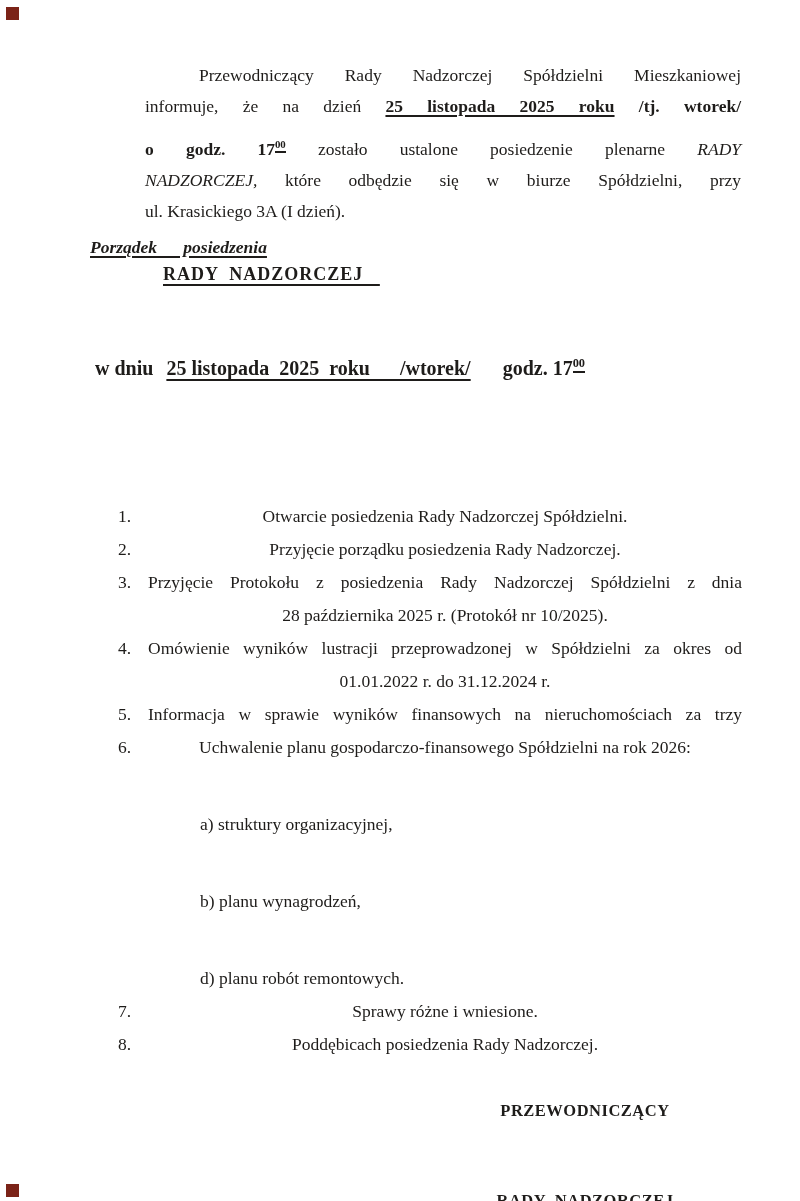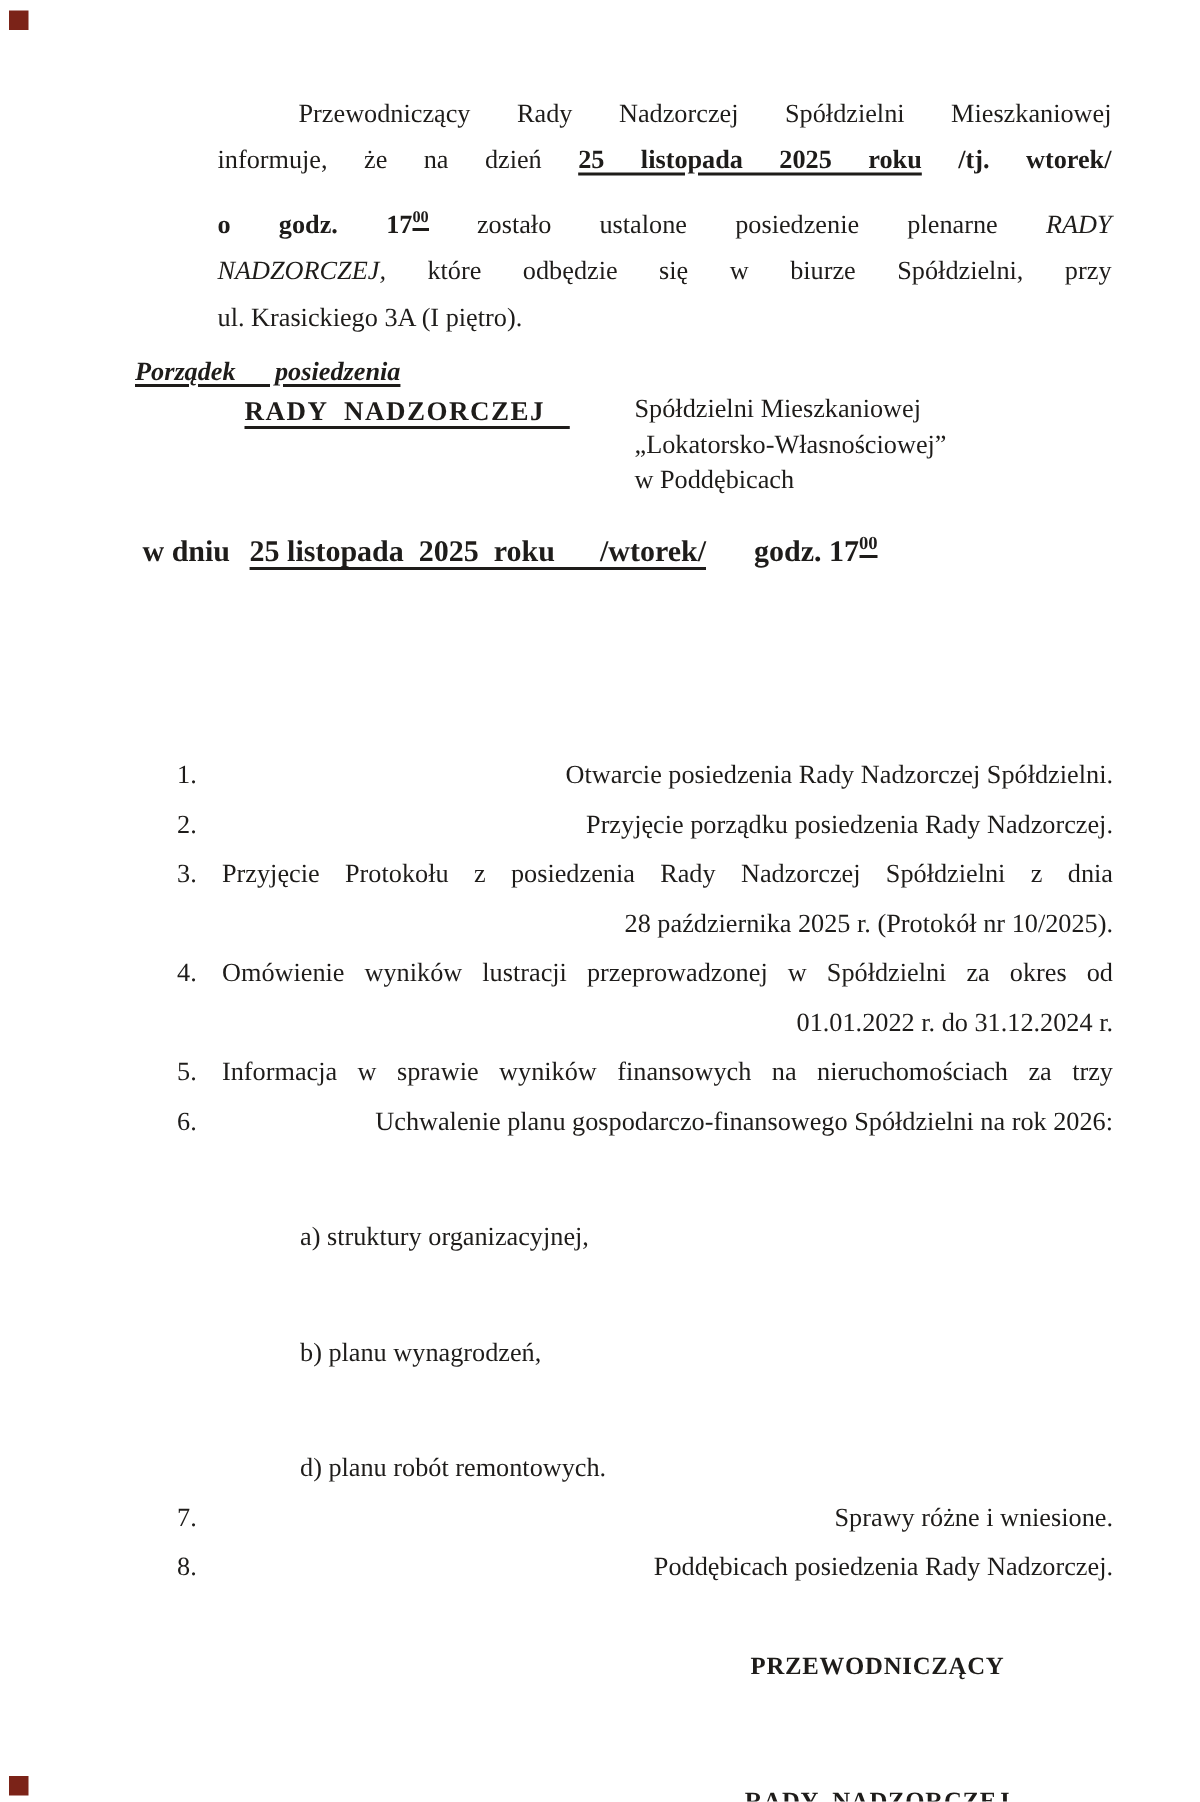--- a/index.html
+++ b/index.html
@@ -36,21 +36,21 @@
   .date-line{position:absolute;left:95px;top:357px;font-size:20px;font-weight:bold;white-space:nowrap;}
   .gap1{display:inline-block;width:13px;}
   .gap2{display:inline-block;width:32px;}
   .du{text-decoration:underline;text-decoration-thickness:2px;text-underline-offset:4px;white-space:pre;}
 
   
   .agenda{position:absolute;left:118px;top:500px;width:624px;font-size:17.5px;line-height:33px;}
   .item{display:flex;}
   .num{width:30px;flex:none;}
   .itext{flex:1;min-width:0;}
-  .aline{text-align:right;}
+  .aline{text-align:center;}
   .aline.just{text-align:justify;text-align-last:justify;}
   .sub{margin-left:52px;margin-top:44px;}
 
   
   .signature{position:absolute;left:460px;top:1036px;width:250px;text-align:center;
     font-weight:bold;font-size:16.5px;line-height:30px;letter-spacing:0.5px;white-space:pre;}
 </style>
 </head>
 <body style="color: rgb(30, 28, 26);">
 
@@ -71,33 +71,28 @@
     <div class="iline l3">
       <span class="b">o godz. 17</span><sup class="supu">00</sup>
       <span>zostało ustalone posiedzenie plenarne</span>
       <span class="bi">RADY</span>
     </div>
     <div class="iline">
       <span class="bi">NADZORCZEJ,</span>
       <span>które odbędzie się w biurze Spółdzielni, przy</span>
     </div>
     <div class="iline last">
-      <span>ul. Krasickiego 3A (I piętro).</span>
+      <span>ul. Krasickiego 3A (I dzień).</span>
     </div>
   </div>
 
   <div class="order-title">Porządek      posiedzenia</div>
 
   <div class="board-title">RADY  NADZORCZEJ&nbsp;&nbsp;&nbsp;</div>
 
-  <div class="org-block">
-    <div>Spółdzielni Mieszkaniowej</div>
-    <div>„Lokatorsko-Własnościowej”</div>
-    <div>w Poddębicach</div>
-  </div>
 
   <div class="date-line">
     <span>w dniu</span><span class="gap1"></span><span class="du">25 listopada  2025  roku      /wtorek/</span><span class="gap2"></span><span>godz. 17</span><sup class="supu">00</sup>
   </div>
 
   <div class="agenda">
 
     <div class="item">
       <span class="num">1.</span>
       <div class="itext">

